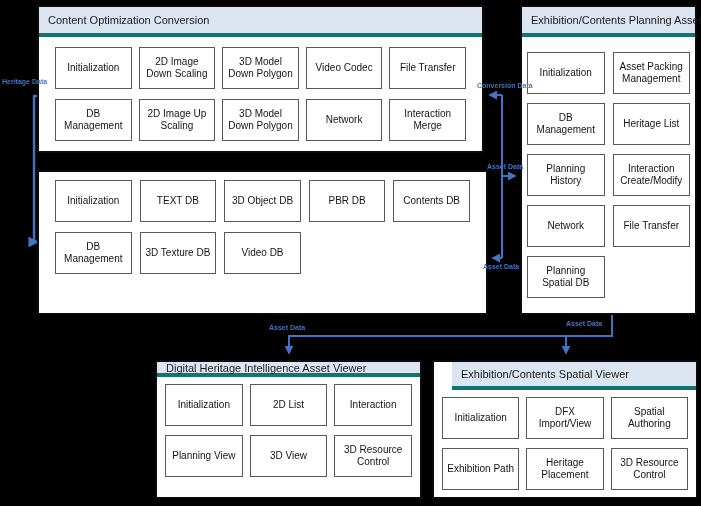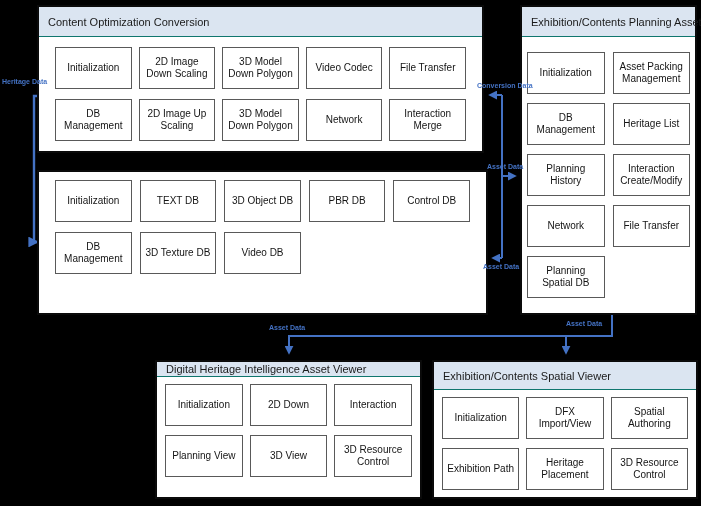--- a/index.html
+++ b/index.html
@@ -1,37 +1,37 @@
 <!DOCTYPE html>
 <html><head>
 <meta charset="utf-8">
 <style>
   html,body{margin:0;padding:0;background:#000;}
   .canvas{position:relative;width:701px;height:506px;background:#000;
           font-family:"Liberation Sans",sans-serif;overflow:hidden;}
   .section{position:absolute;background:#fff;border:2px solid #0a0a0a;box-sizing:border-box;}
-  .titlebar{background:#dbe5f1;border-bottom:1px solid #0f766e;font-size:11px;color:#1a1a1a;
+  .titlebar{background:#dbe5f1;border-bottom:4px solid #0f766e;font-size:11px;color:#1a1a1a;
             display:flex;align-items:center;padding-left:9px;box-sizing:border-box;height:30px;
             white-space:nowrap;}
   .grid{display:grid;box-sizing:border-box;}
   .module{border:1.6px solid #595959;background:#fff;display:flex;align-items:center;
           justify-content:center;text-align:center;font-size:10px;color:#141414;
           line-height:1.2;padding:2px 3px;box-sizing:border-box;}
   
   #coc{left:37px;top:5px;width:447px;height:148px;}
   #coc .grid{padding:10px 16px;grid-template-columns:repeat(5,1fr);gap:10px 7px;grid-auto-rows:42px;}
   #ecpa{left:520px;top:5px;width:177px;height:310px;}
   #ecpa .grid{padding:15px 5px;grid-template-columns:repeat(2,1fr);gap:9px 8px;grid-auto-rows:42px;}
   #ca{left:37px;top:170px;width:451px;height:145px;}
   #ca .grid{padding:8px 16px;grid-template-columns:repeat(5,1fr);gap:10px 8px;grid-auto-rows:42px;}
   #dhiav{left:155px;top:360px;width:267px;height:139px;}
   #dhiav .titlebar{height:15px;}
   #dhiav .grid{padding:7px 8px;grid-template-columns:repeat(3,1fr);gap:9px 7px;grid-auto-rows:42px;}
   #ecsv{left:432px;top:360px;width:266px;height:139px;}
-  #ecsv .titlebar{height:28px;}
+  #ecsv .titlebar{height:28px;margin-left:18px;}
   #ecsv .grid{padding:7px 8px;grid-template-columns:repeat(3,1fr);gap:9px 7px;grid-auto-rows:42px;}
   
   .connectors{position:absolute;left:0;top:0;pointer-events:none;}
   .clabel{position:absolute;color:#4472c4;font-size:7px;font-weight:bold;
           white-space:nowrap;letter-spacing:0px;}
 </style>
 </head>
 <body>
 
 <div class="canvas">
@@ -84,32 +84,32 @@
       <div class="module">Planning Spatial DB</div>
     </div>
   </div>
 
   <div class="section" id="ca">
     <div class="grid">
       <div class="module">Initialization</div>
       <div class="module">TEXT DB</div>
       <div class="module">3D Object DB</div>
       <div class="module">PBR DB</div>
-      <div class="module">Control DB</div>
+      <div class="module">Contents DB</div>
       <div class="module">DB Management</div>
       <div class="module">3D Texture DB</div>
       <div class="module">Video DB</div>
     </div>
   </div>
 
   <div class="section" id="dhiav">
     <div class="titlebar">Digital Heritage Intelligence Asset Viewer</div>
     <div class="grid">
       <div class="module">Initialization</div>
-      <div class="module">2D Down</div>
+      <div class="module">2D List</div>
       <div class="module">Interaction</div>
       <div class="module">Planning View</div>
       <div class="module">3D View</div>
       <div class="module">3D Resource Control</div>
     </div>
   </div>
 
   <div class="section" id="ecsv">
     <div class="titlebar">Exhibition/Contents Spatial Viewer</div>
     <div class="grid">

